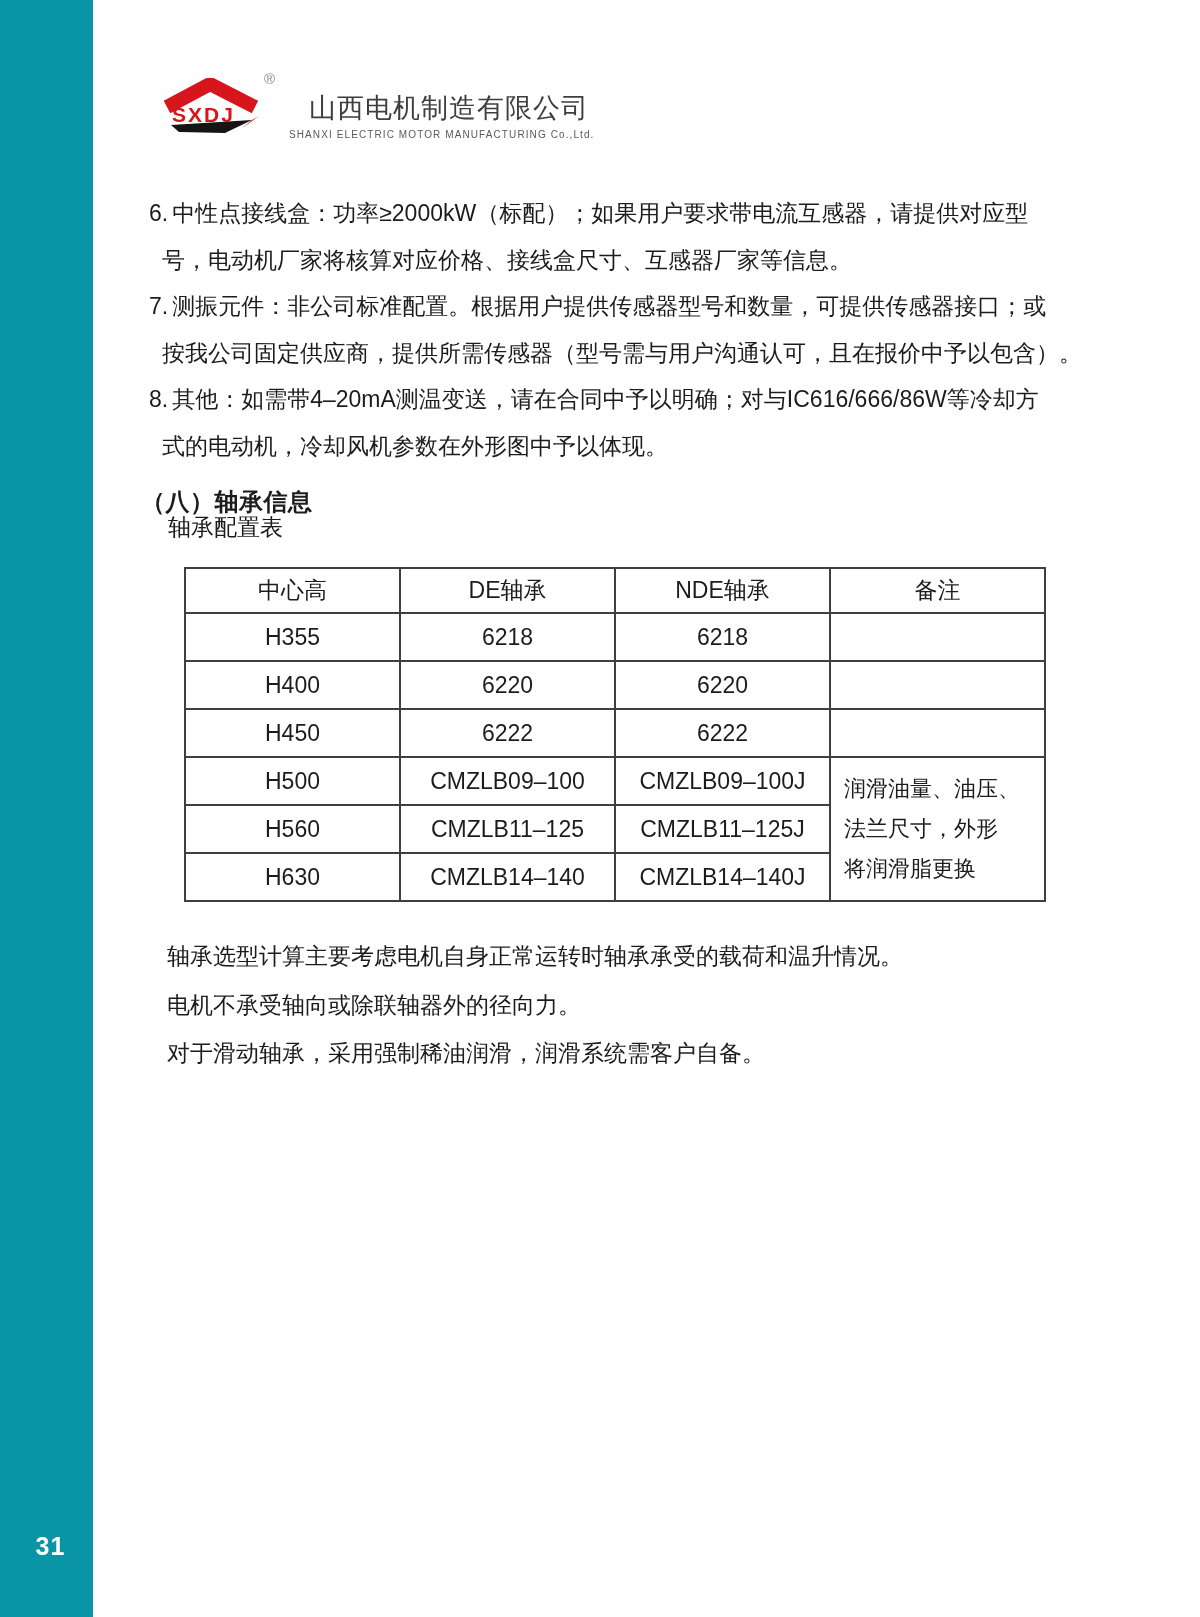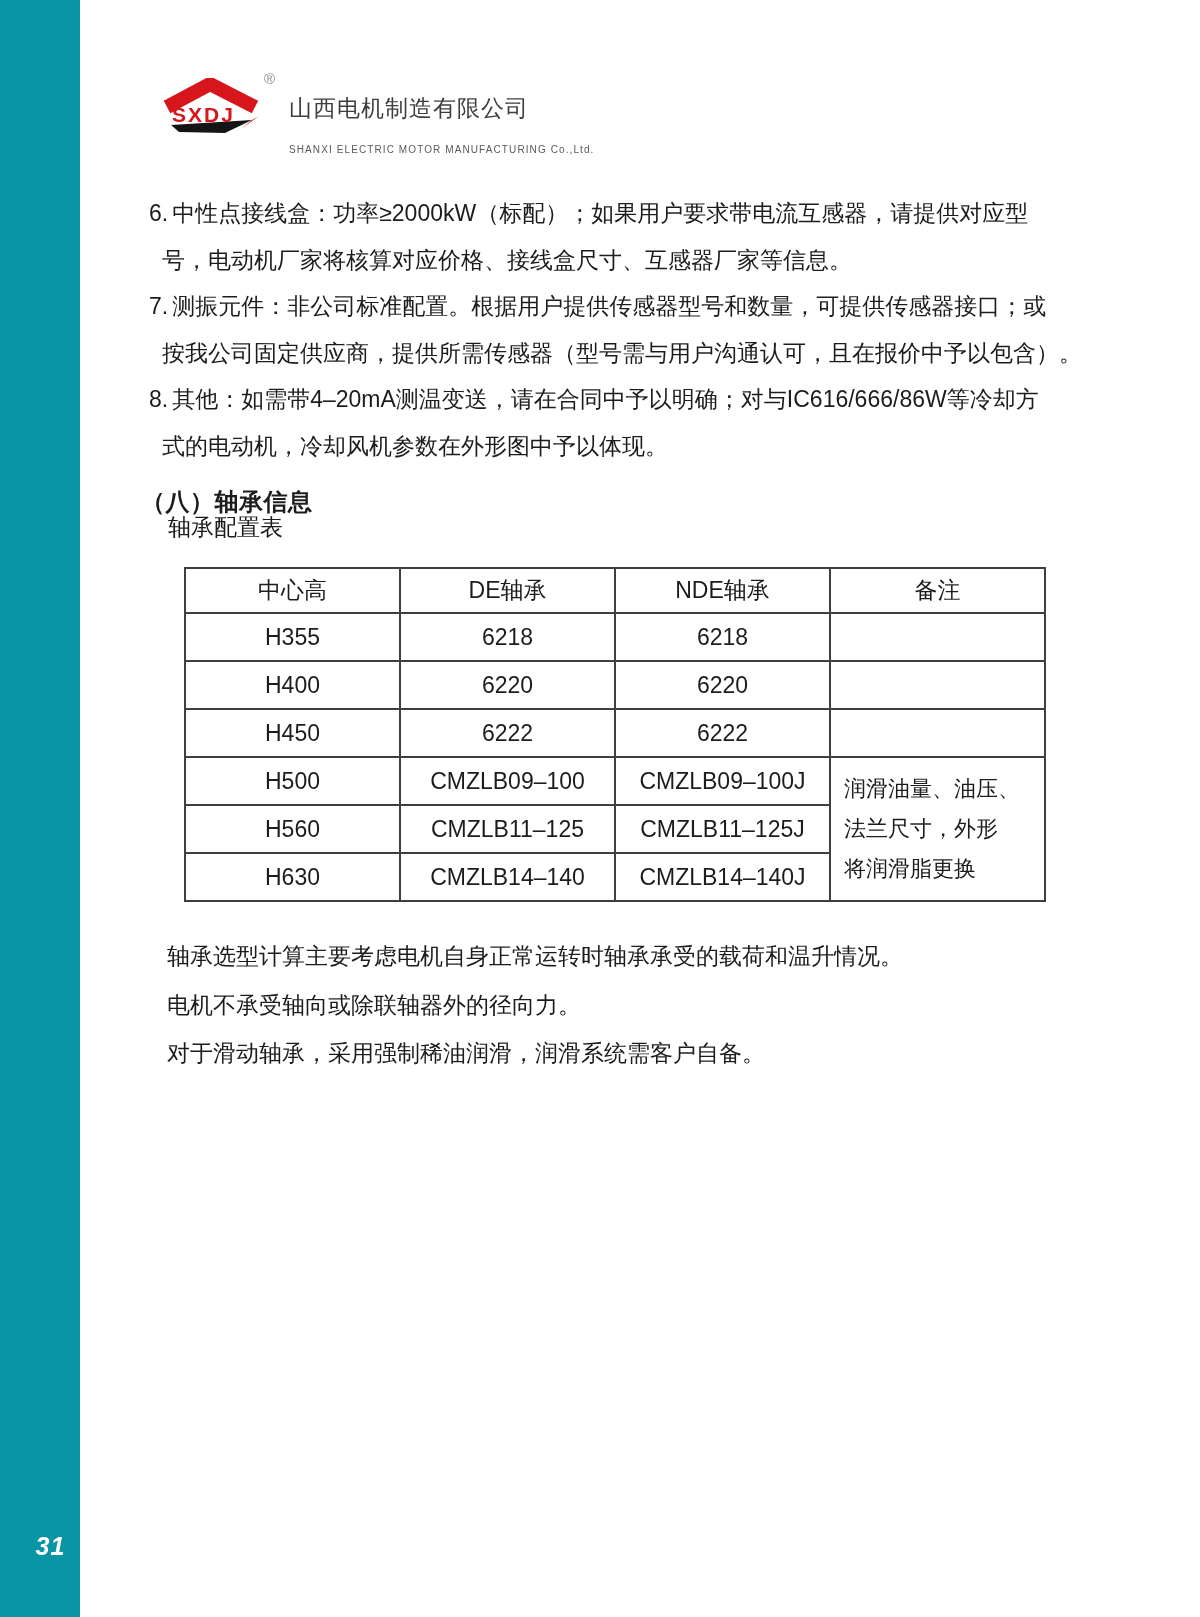--- a/index.html
+++ b/index.html
@@ -15,46 +15,45 @@
     position:relative;
     width:1200px;height:1617px;
     background:#ffffff;
     font-family:"Liberation Sans","DejaVu Sans",sans-serif;
     color:var(--text);
     overflow:hidden;
     margin:0 auto;
   }
   
   .sidebar{
-    position:absolute;left:0;top:0;width:80px;height:100%;
+    position:absolute;left:0;top:0;width:93px;height:100%;
     background:var(--accent-teal);
-    font-style:italic;
   }
   .page-number{
     position:absolute;left:0;bottom:56px;width:101px;
     text-align:center;color:#ffffff;font-weight:bold;font-size:25px;
     letter-spacing:1px;
   }
   
   .logo{
     position:absolute;left:163px;top:78px;
     display:flex;align-items:flex-start;
   }
   .logo-mark{position:relative;width:96px;height:58px;margin-right:30px;}
   .logo-mark svg{display:block;}
   .reg{
     position:absolute;right:-16px;top:-8px;
     font-size:15px;color:#8a8a8a;
   }
   .logo-names{padding-top:15px;}
   .company-cn{
-    font-size:23px;color:#3e3e3e;letter-spacing:1px;line-height:30px;
+    font-size:27px;color:#3e3e3e;letter-spacing:1px;line-height:30px;margin-left:20px;
   }
   .company-en{
-    font-size:10px;color:#5a5a5a;letter-spacing:1.1px;margin-top:21px;
+    font-size:10px;color:#5a5a5a;letter-spacing:1.1px;margin-top:6px;
   }
   
   .notes{
     position:absolute;left:149px;top:190px;width:940px;
     font-size:23px;line-height:46.5px;white-space:nowrap;
   }
   .note-num{display:inline-block;min-width:19px;margin-right:4px;}
   .note-cont{padding-left:13px;}
   
   .section-heading{

